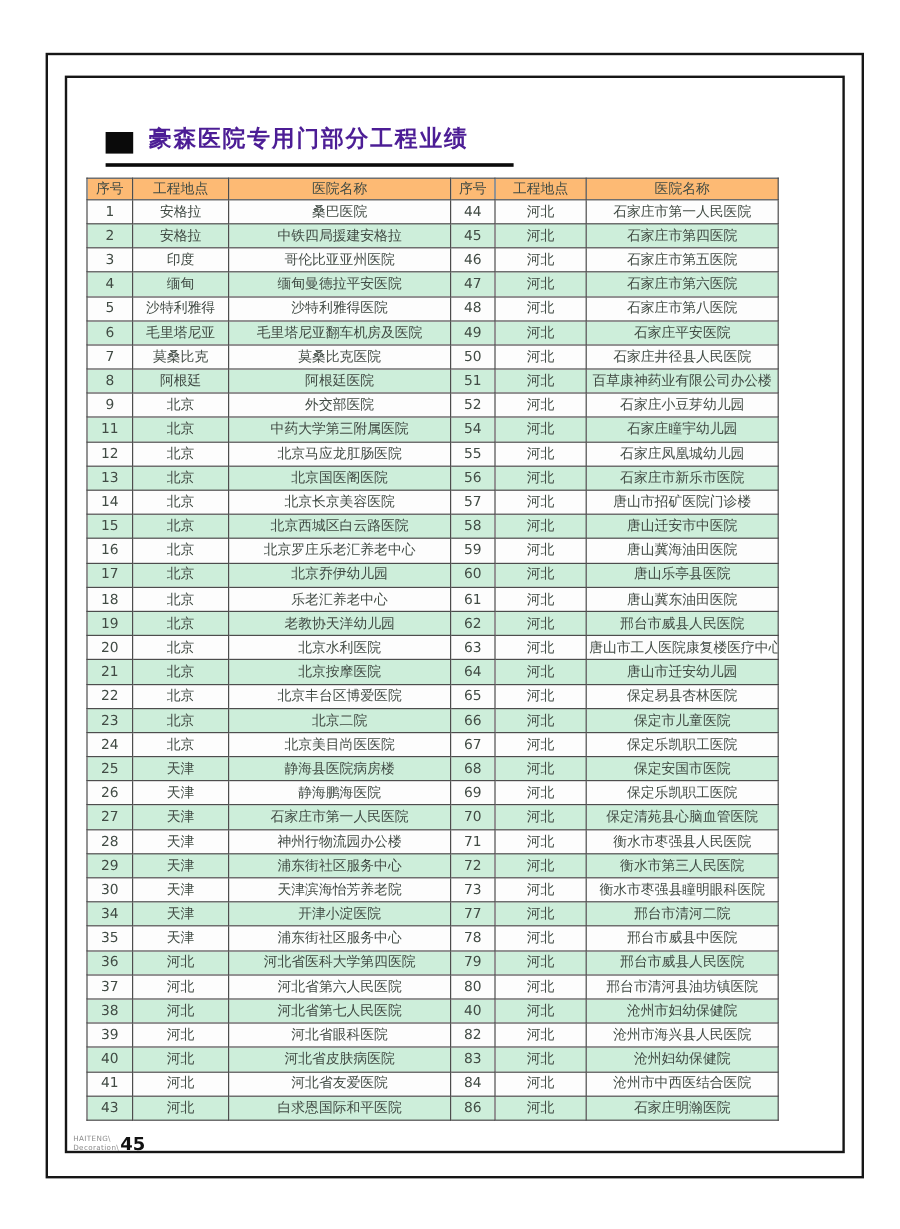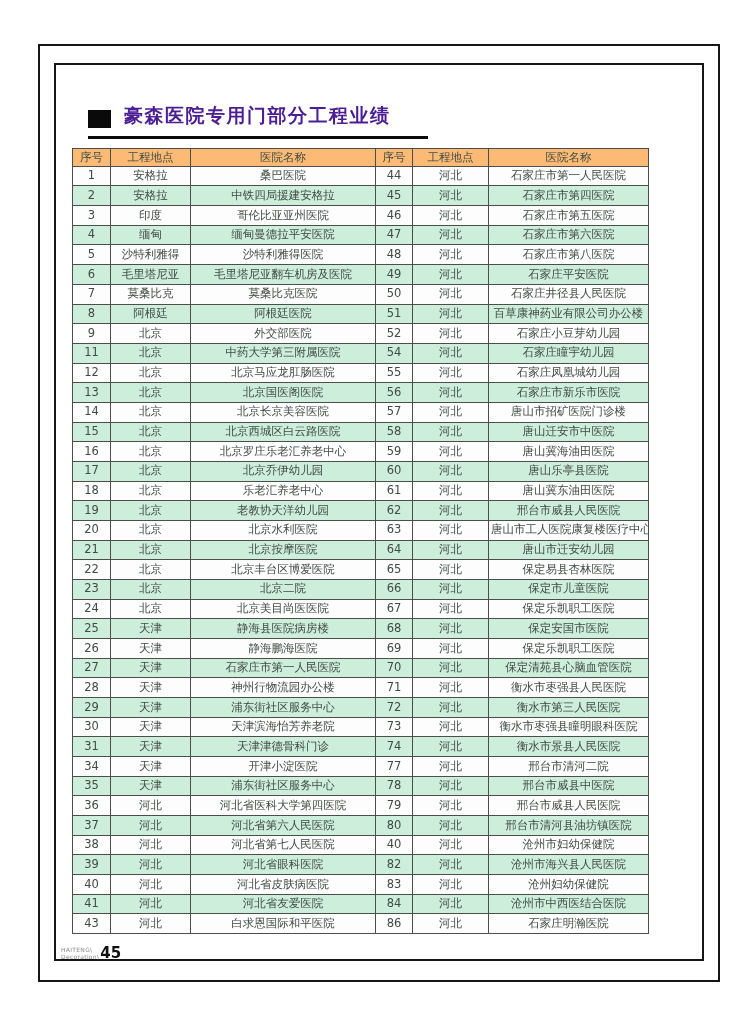--- a/index.html
+++ b/index.html
@@ -291,28 +291,20 @@
       </tr>
       <tr>
         <td class="c0">30</td>
         <td class="c1">天津</td>
         <td class="c2">天津滨海怡芳养老院</td>
         <td class="c3">73</td>
         <td class="c4">河北</td>
         <td class="c5">衡水市枣强县瞳明眼科医院</td>
       </tr>
       <tr>
-        <td class="c0">31</td>
-        <td class="c1">天津</td>
-        <td class="c2">天津津德骨科门诊</td>
-        <td class="c3">74</td>
-        <td class="c4">河北</td>
-        <td class="c5">衡水市景县人民医院</td>
-      </tr>
-      <tr>
         <td class="c0">34</td>
         <td class="c1">天津</td>
         <td class="c2">开津小淀医院</td>
         <td class="c3">77</td>
         <td class="c4">河北</td>
         <td class="c5">邢台市清河二院</td>
       </tr>
       <tr>
         <td class="c0">35</td>
         <td class="c1">天津</td>

